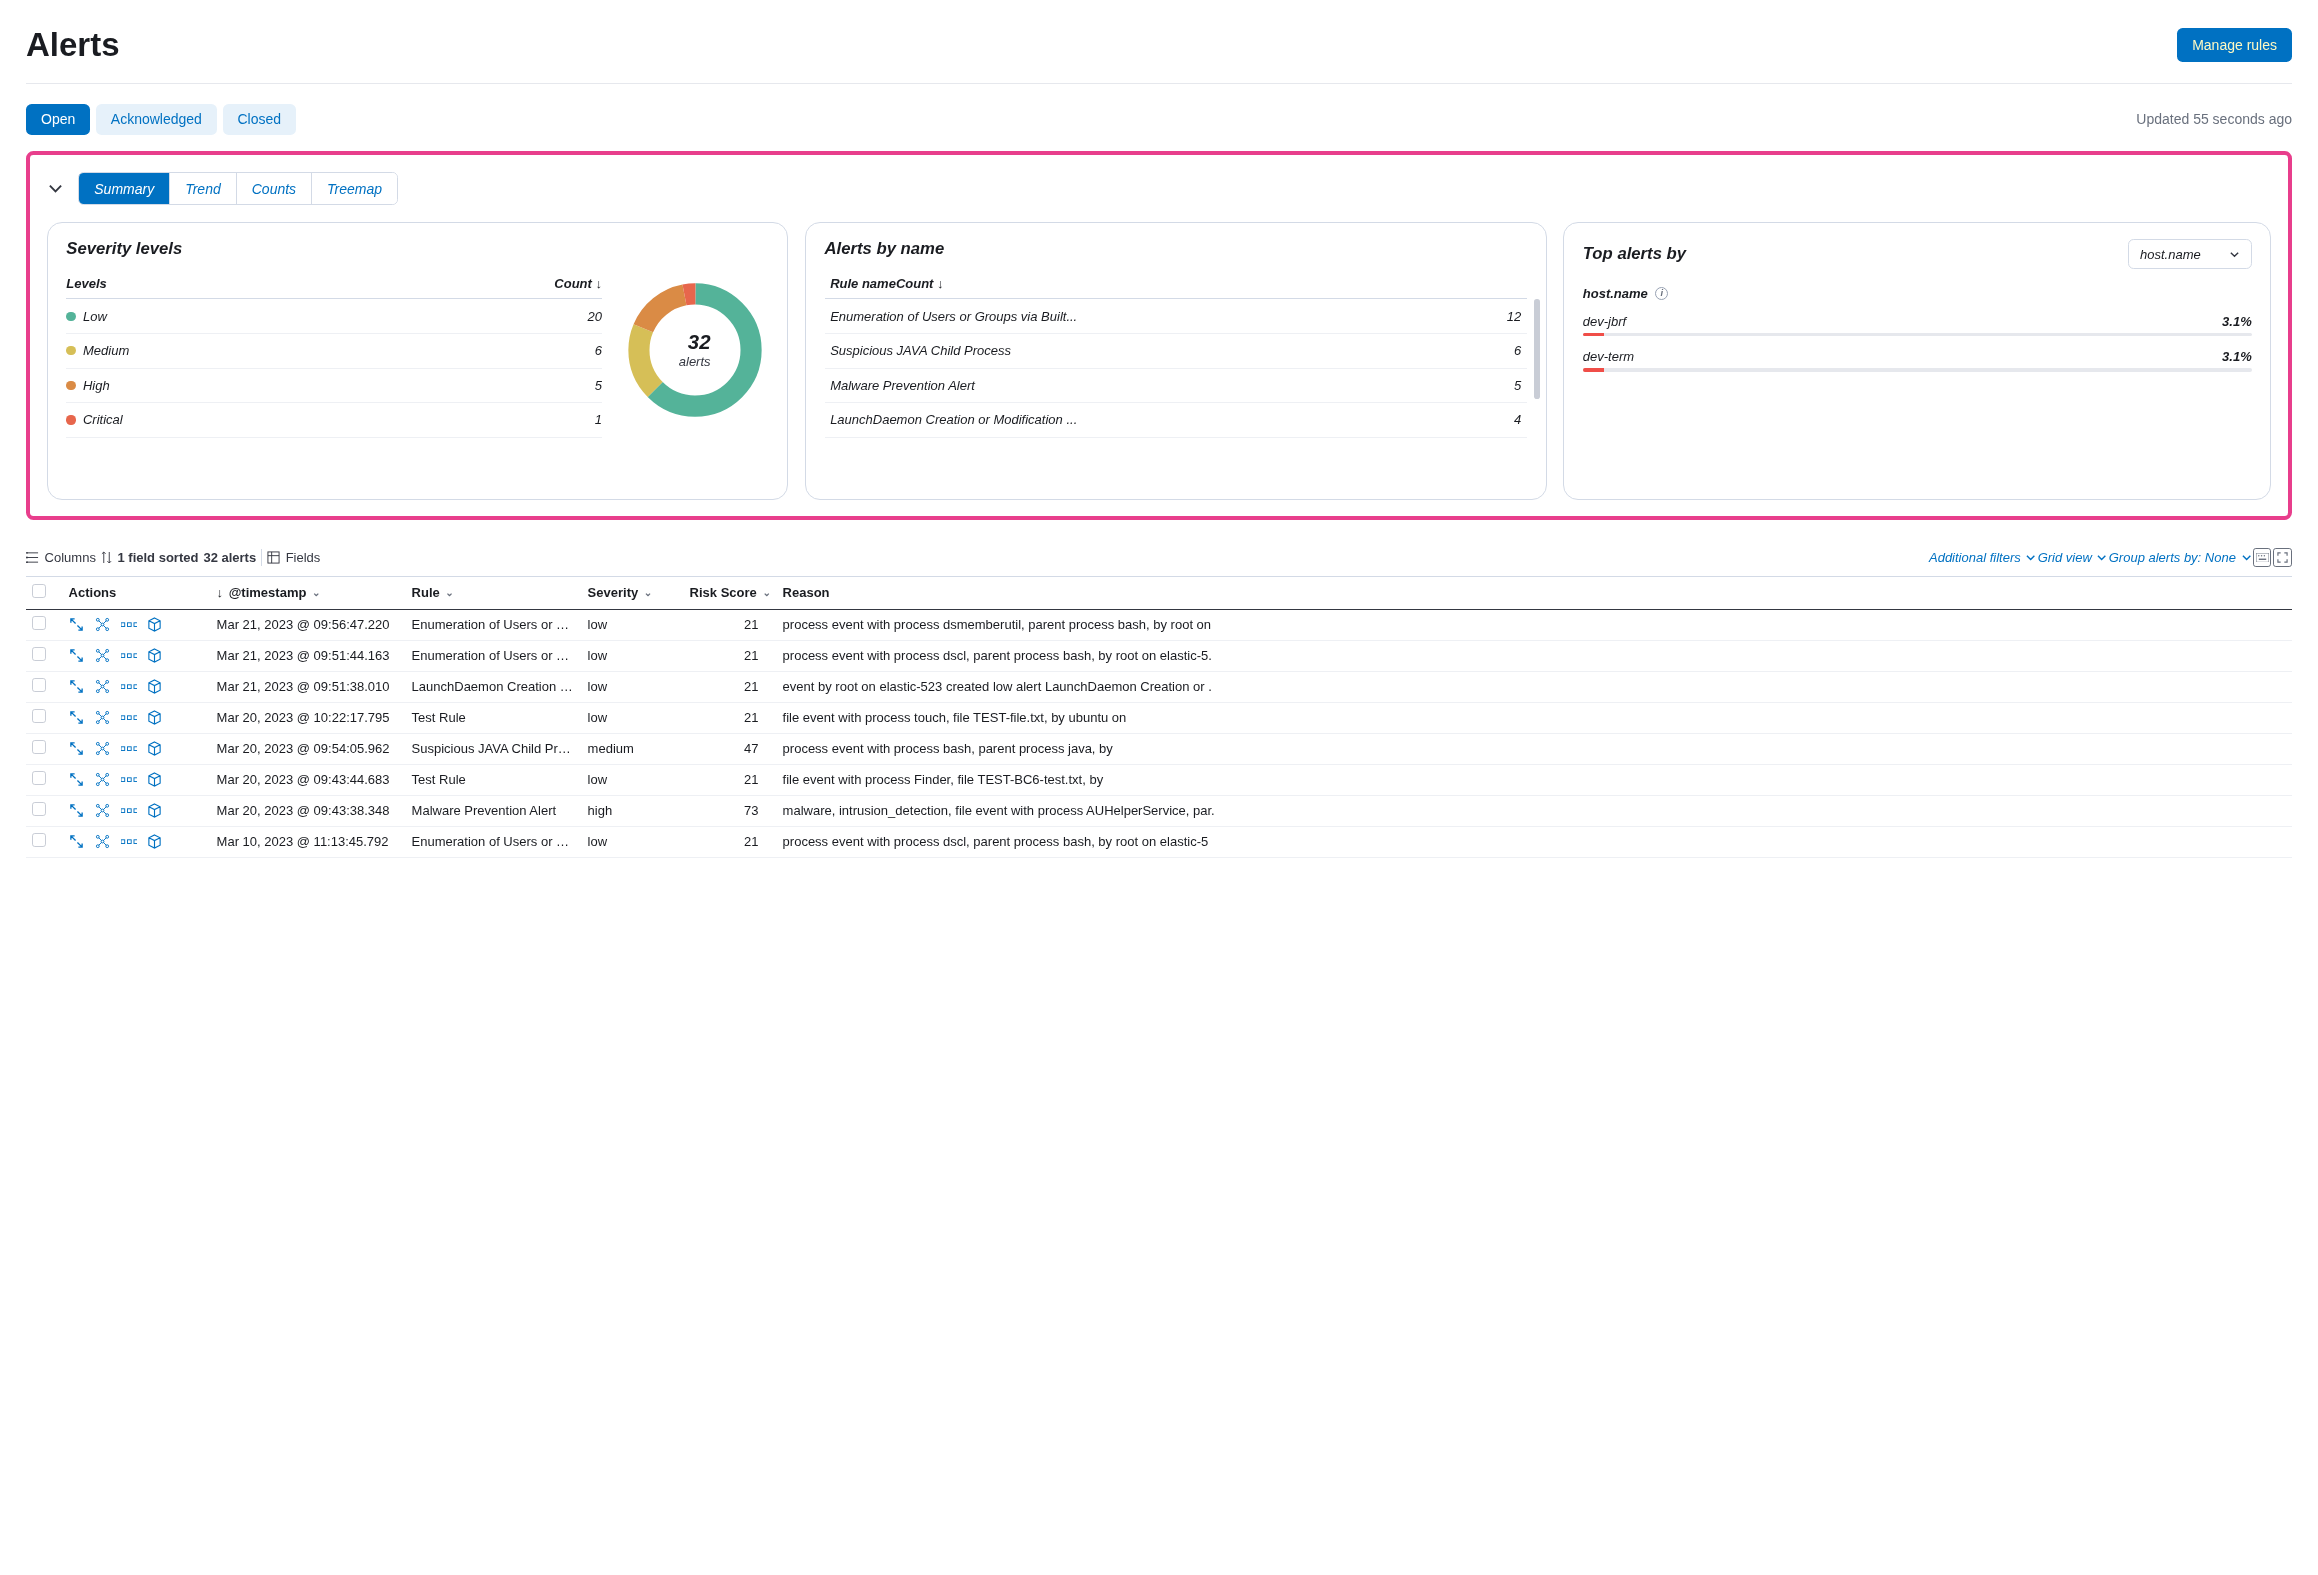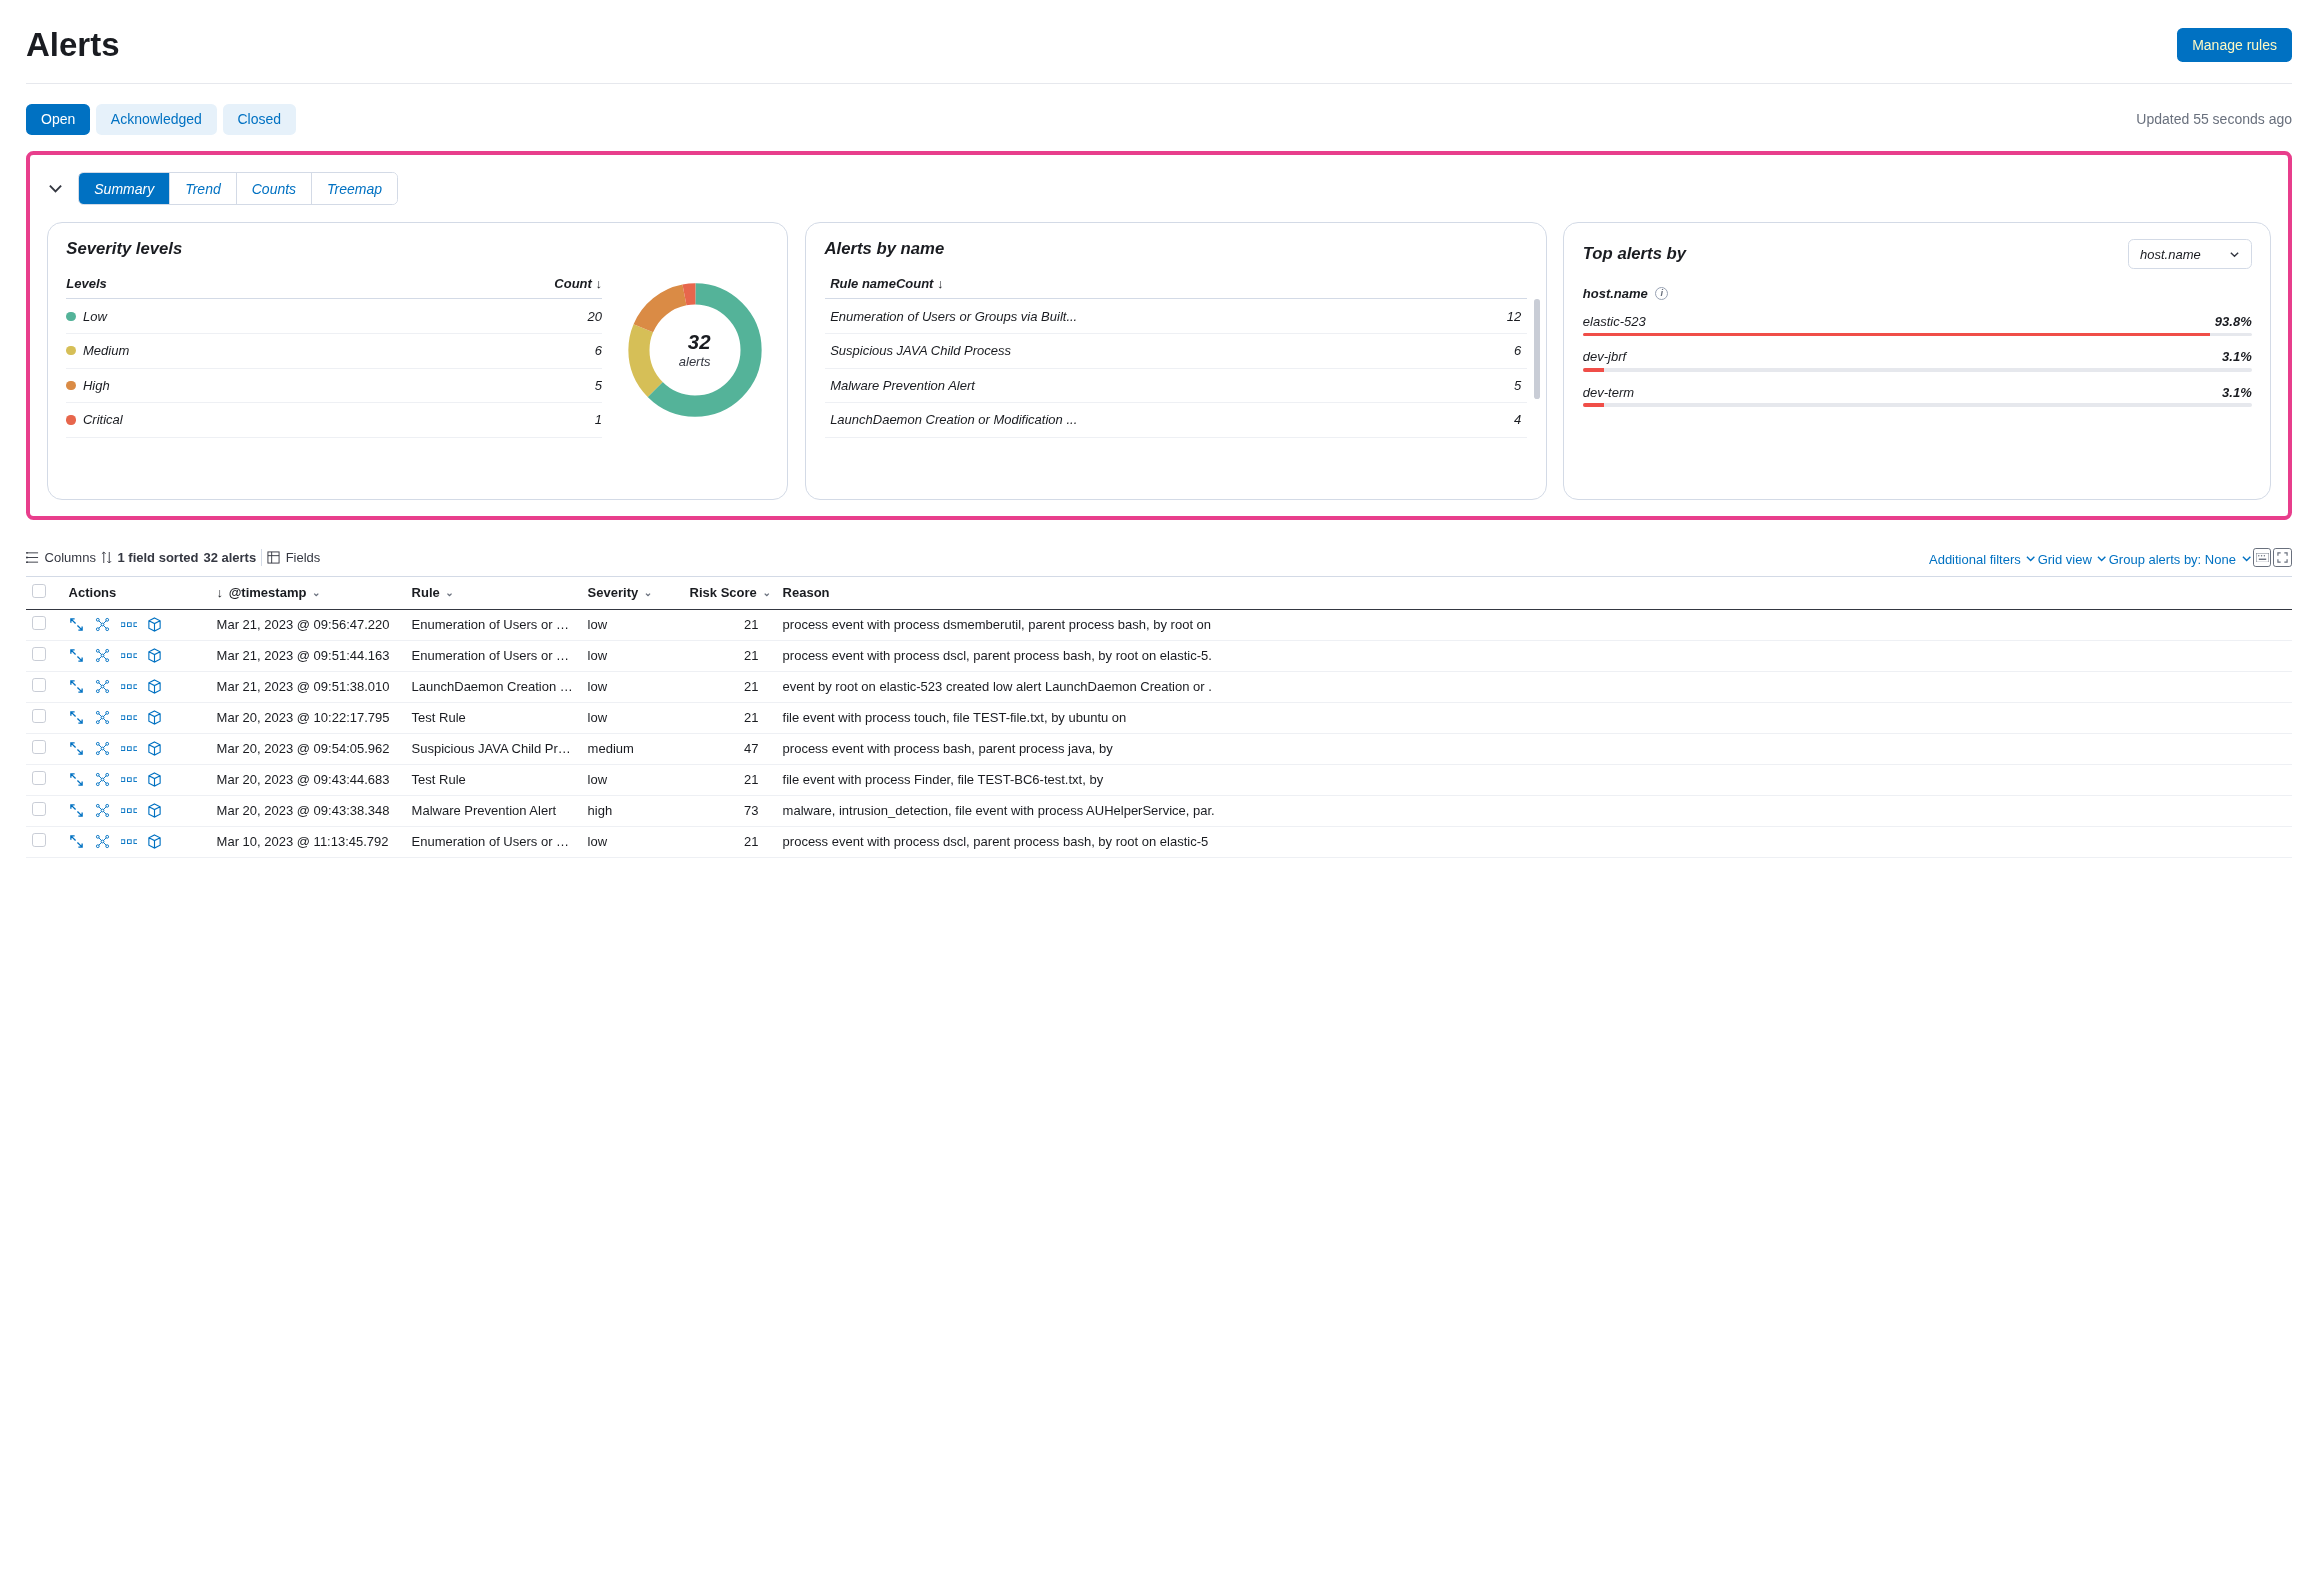--- a/index.html
+++ b/index.html
@@ -43,21 +43,21 @@
 .top-label-row { display:flex; align-items:center; gap:7.4px; font-size:13px; font-weight:600; margin-bottom:13px;}
 .info-icon { width:13px; height:13px; border:0.9px solid #98a2b3; border-radius:50%; display:inline-flex; align-items:center; justify-content:center; font-size:9.3px; color:#69707d;}
 .top-row { margin-bottom:13px; font-size:13px;}
 .top-row .labels { display:flex; justify-content:space-between; margin-bottom:3.7px;}
 .bar-bg { width:100%; height:3.7px; background:#e6e8ed; border-radius:1.9px; overflow:hidden;}
 .bar-fg { height:100%; background:#f04e48; }
 .toolbar { display:flex; justify-content:space-between; align-items:center; margin-top:24px; padding:3.7px 0; font-size:13px; }
 .toolbar-left { display:flex; align-items:center; gap:5px; color:#343741;}
 .toolbar-left .tb-item { display:flex; align-items:center; gap:5.6px; cursor:pointer;}
 .toolbar-left .sep { width:0.9px; height:16.7px; background:#d3dae6; }
-.toolbar-right { display:flex; align-items:flex-end; gap:2px; }
+.toolbar-right { display:flex; align-items:center; gap:2px;font-style:italic; }
 .link { color:#0071c2; cursor:pointer; display:flex; align-items:center; gap:5.6px;}
 .icon-sq { width:18.6px; height:18.6px; border:0.9px solid #69707d; border-radius:2.8px; display:flex; align-items:center; justify-content:center; cursor:pointer; color:#69707d;}
 .table { width:100%; border-collapse:collapse; margin-top:5.6px; table-layout:fixed;}
 .table th { text-align:left; font-weight:600; font-size:13px; padding:7.4px 5.6px; border-bottom:0.9px solid #343741; border-top:0.9px solid #d3dae6; white-space:nowrap;}
 .table td { padding:6.5px 5.6px; font-size:13px; border-bottom:0.9px solid #eef0f4; white-space:nowrap; overflow:hidden; text-overflow:ellipsis;}
 .check { width:14px; height:14px; border:0.9px solid #c9cdd6; border-radius:2.8px; cursor:pointer; display:inline-block;}
 .actions-cell { display:flex; gap:9.3px; align-items:center;}
 .act-icon { width:16.7px; height:16.7px; color:#0071c2; cursor:pointer; display:flex; align-items:center; justify-content:center;}
 .th-caret { color:#69707d; font-size:10.2px; }
 svg { display:block; }
@@ -195,29 +195,20 @@
           </span>
         </div>
       </div>
       <div class="top-label-row">
         <span>host.name</span>
         <span class="info-icon">i</span>
       </div>
       <div id="top-rows">
           <div class="top-row">
             <div class="labels">
-              <span>elastic-523</span>
-              <span style="font-weight:600">93.8%</span>
-            </div>
-            <div class="bar-bg">
-              <div class="bar-fg" style="width:93.8%"></div>
-            </div>
-          </div>
-          <div class="top-row">
-            <div class="labels">
               <span>dev-jbrf</span>
               <span style="font-weight:600">3.1%</span>
             </div>
             <div class="bar-bg">
               <div class="bar-fg" style="width:3.1%"></div>
             </div>
           </div>
           <div class="top-row">
             <div class="labels">
               <span>dev-term</span>

